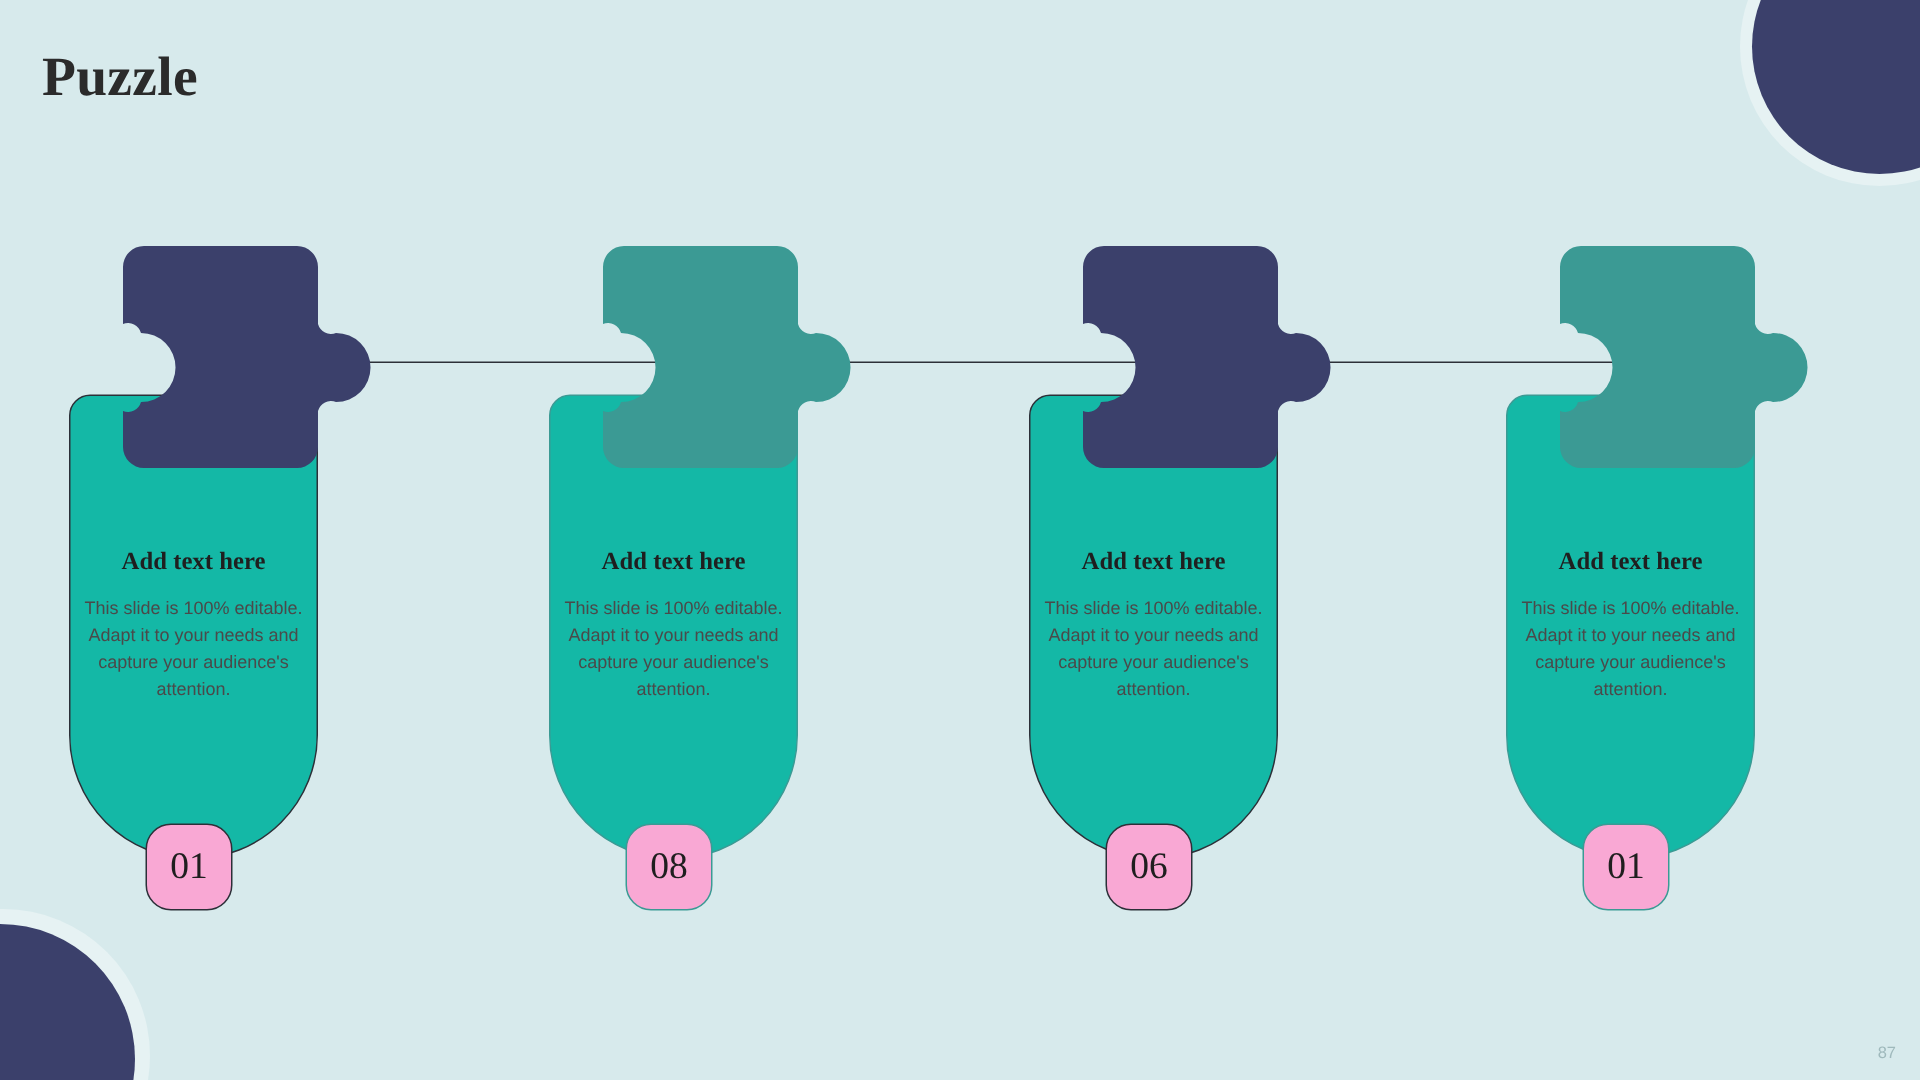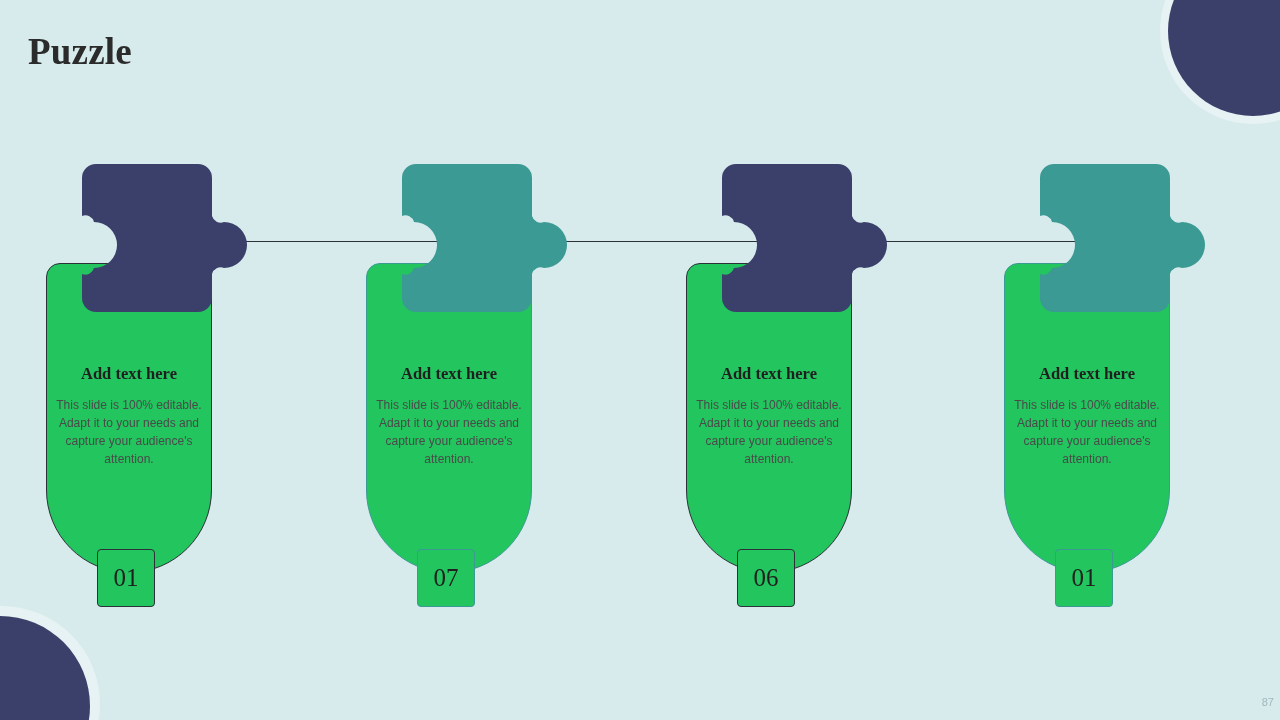--- a/index.html
+++ b/index.html
@@ -44,21 +44,21 @@
     font-family: "Liberation Serif", serif;
     font-weight: bold;
     font-size: 37px;
     color: #2b2b2b;
     letter-spacing: 0.2px;
   }
 
   
   #page-number {
     position: absolute;
-    right: 6px;
+    right: 16px;
     bottom: 12px;
     font-size: 11px;
     color: #9fb9bc;
     font-family: "Liberation Sans", sans-serif;
   }
 
   
   .connector {
     position: absolute;
     height: 1px;
@@ -78,21 +78,21 @@
   #col-2 { left: 624px; }
   #col-3 { left: 942px; }
 
   
   .card {
     position: absolute;
     left: 62px;
     top: 263px;
     width: 166px;
     height: 310px;
-    background: #22c55e;
+    background: #14b8a6;
     border: 1px solid #2c3038;
     border-radius: 14px 14px 83px 83px;
     box-sizing: border-box;
   }
   .card.teal { border-color: #3b9a94; }
 
   .card-inner {
     position: absolute;
     left: 0;
     right: 0;
@@ -123,23 +123,23 @@
     height: 148px;
   }
 
   
   .badge {
     position: absolute;
     left: 113px;
     top: 549px;
     width: 58px;
     height: 58px;
-    background: #22c55e;
+    background: #f9a8d4;
     border: 1px solid #2c3038;
-    border-radius: 4px;
+    border-radius: 17px;
     box-sizing: border-box;
     display: flex;
     align-items: center;
     justify-content: center;
     font-family: "Liberation Serif", serif;
     font-size: 25px;
     color: #1f1f1f;
   }
   .badge.teal { border-color: #3b9a94; }
 </style>
@@ -215,21 +215,21 @@
           A 14 14 0 0 1 14 134
           L 14 110
           A 9 9 0 0 0 26 104
           A 23 23 0 1 0 26 58
           A 9 9 0 0 0 14 52
           L 14 14
           A 14 14 0 0 1 28 0
           Z"></path>
       </svg>
     </div>
-    <div class="badge teal">07</div>
+    <div class="badge teal">08</div>
   </div>
 
   <div class="column" id="col-2">
     <div class="card">
       <div class="card-inner">
         <div class="card-heading">Add text here</div>
         <div class="card-body">This slide is 100% editable. Adapt it to your needs and capture your audience's attention.</div>
       </div>
     </div>
     <div class="piece">

